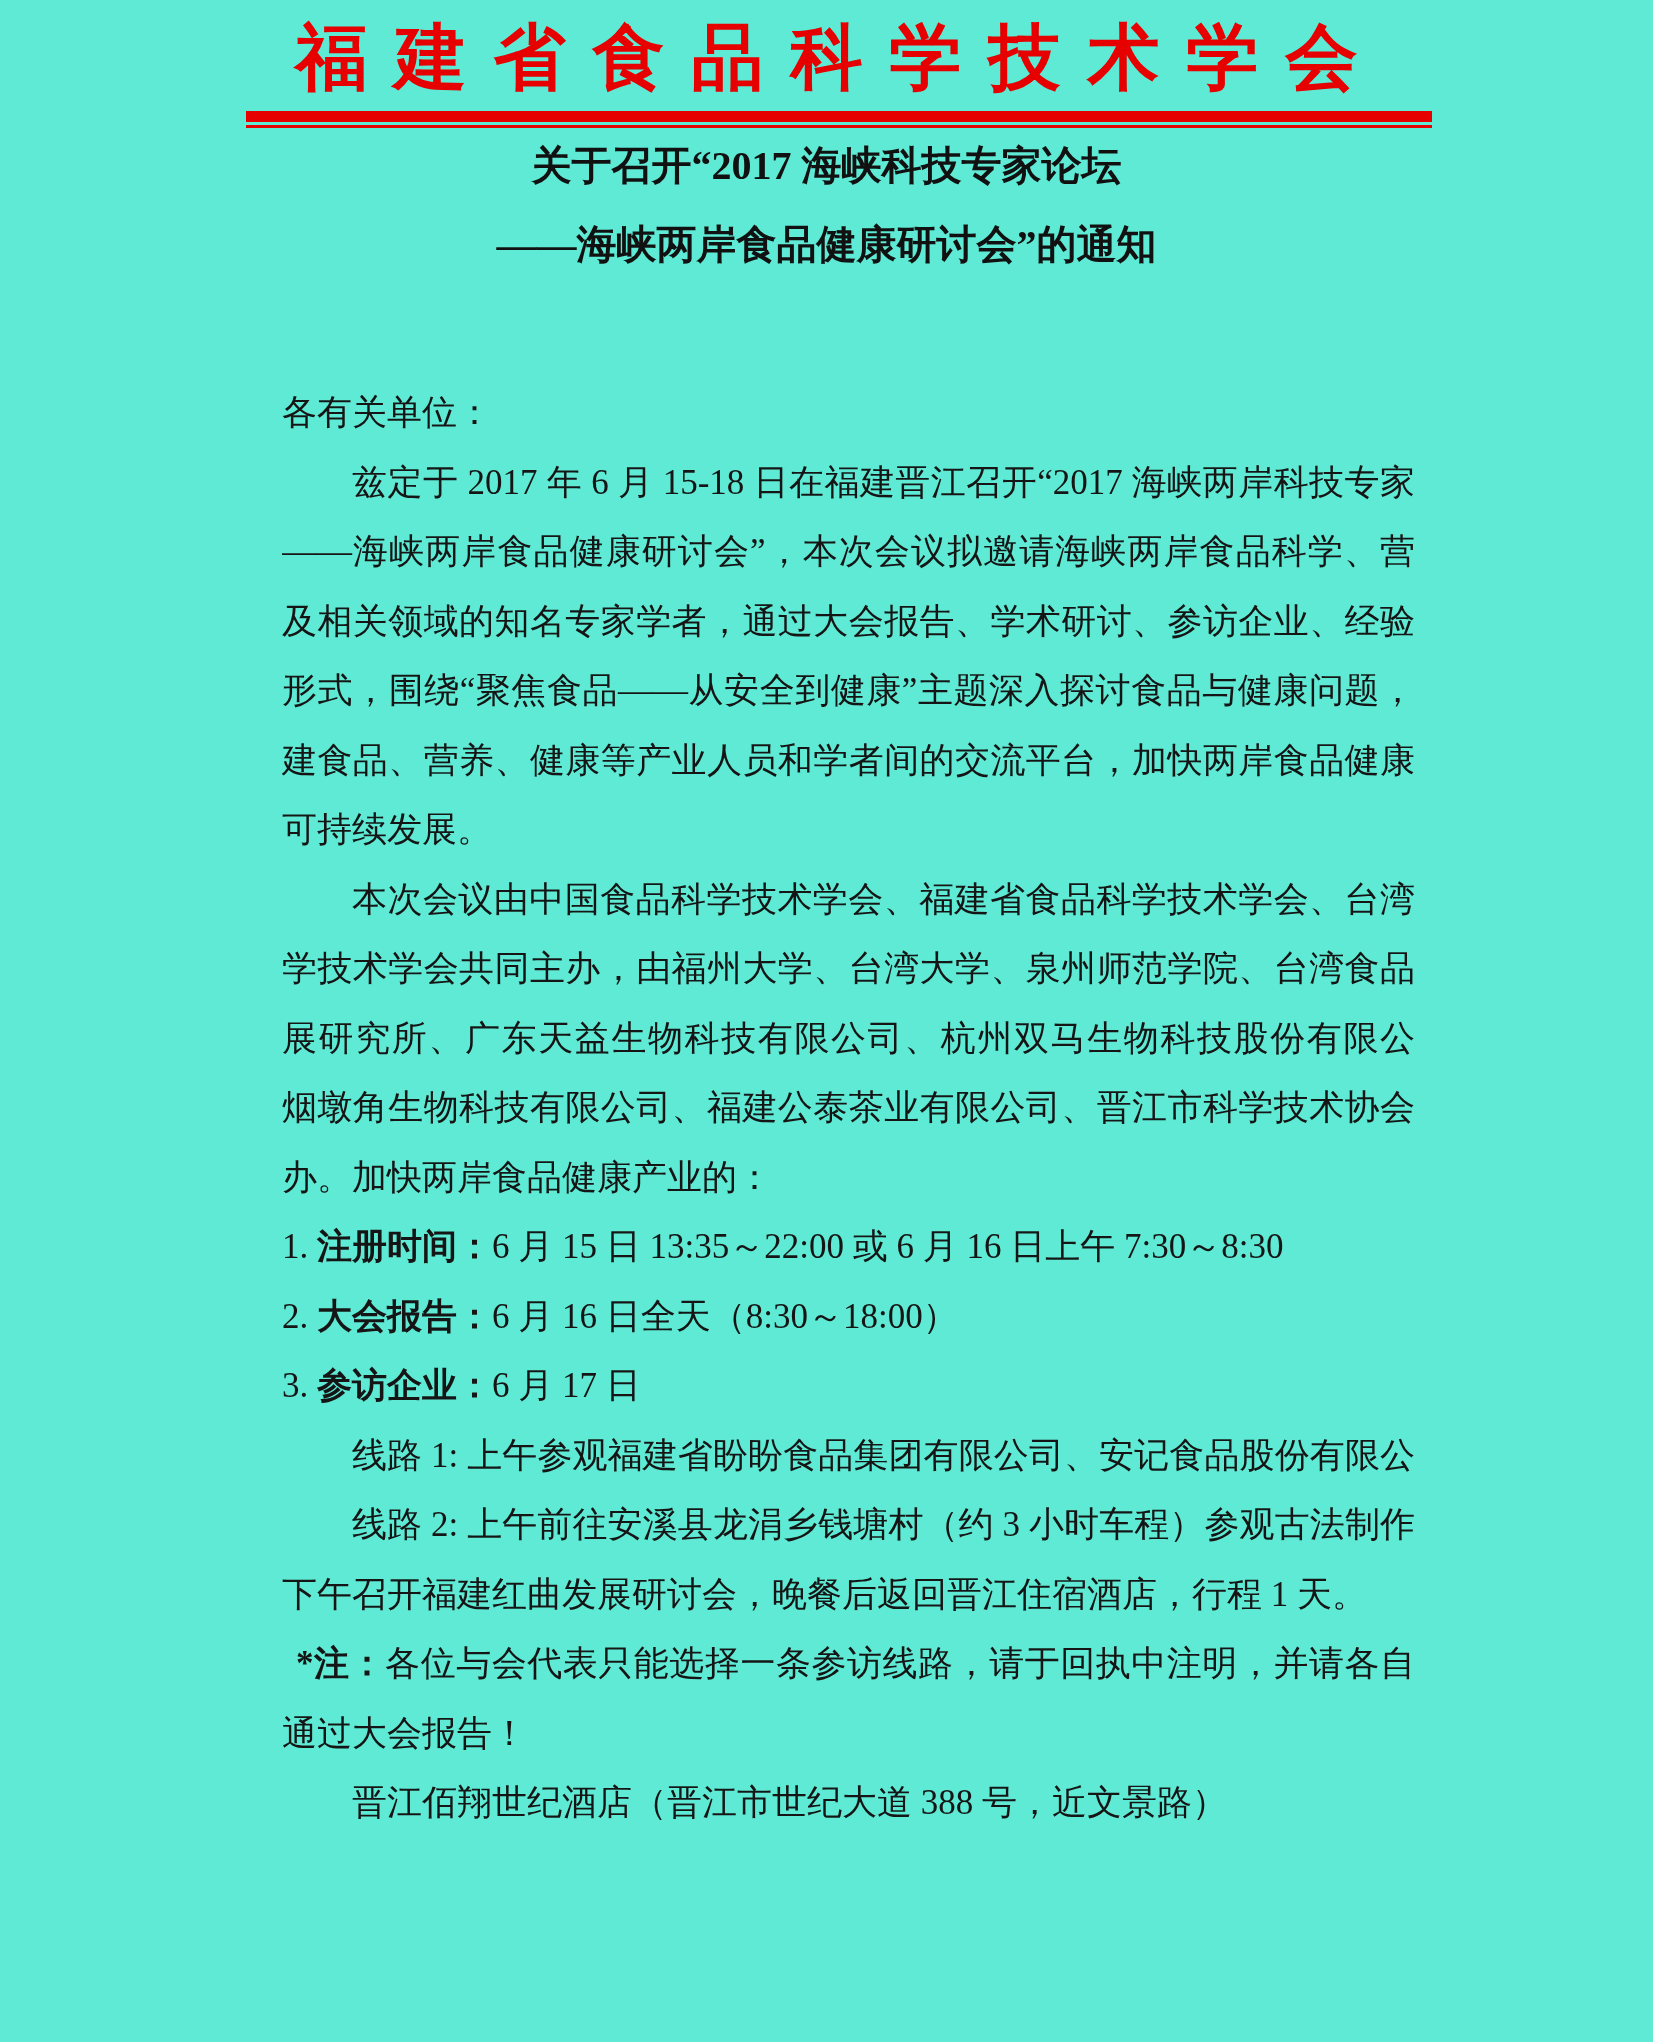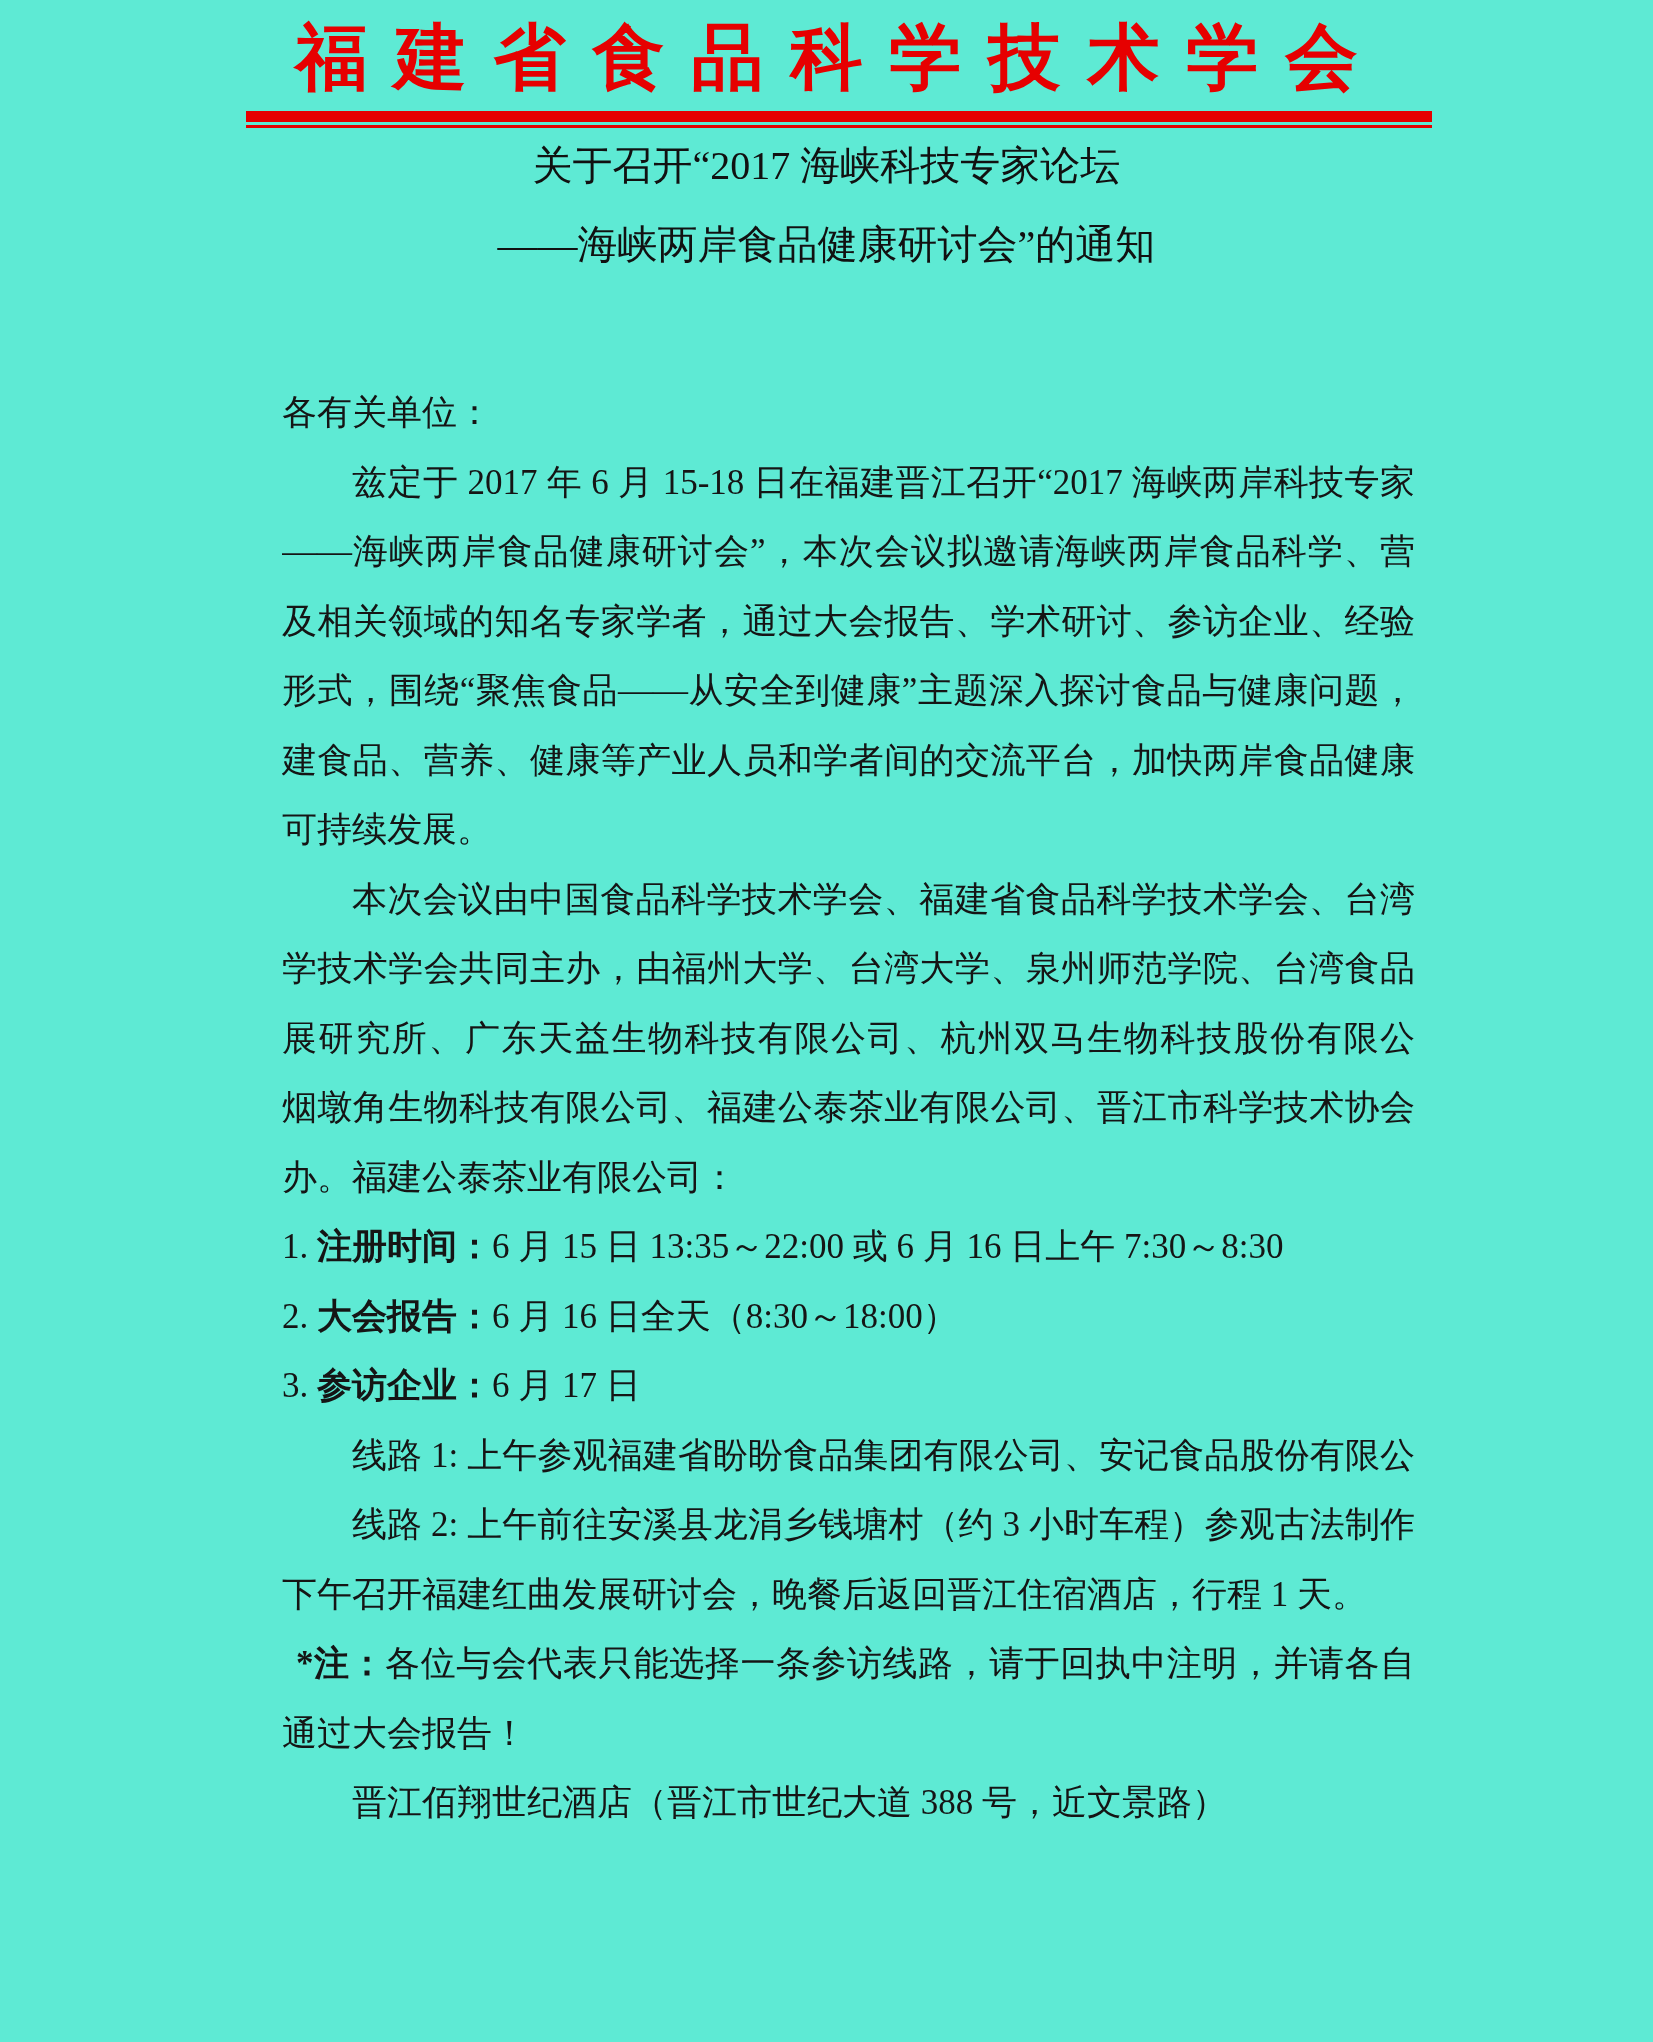--- a/index.html
+++ b/index.html
@@ -13,21 +13,21 @@
     position:absolute; top:10px; left:0; width:100%;
     text-align:center; color:#e60000; font-weight:bold;
     font-size:72px; line-height:96px; letter-spacing:27px;
     padding-left:27px; box-sizing:border-box; white-space:nowrap;
   }
   .rule-thick { position:absolute; top:111px; left:246px; width:1186px; height:11px; background:#e60000; }
   .rule-thin  { position:absolute; top:125px; left:246px; width:1186px; height:3px;  background:#e60000; }
   
   .title {
     position:absolute; left:0; width:100%; text-align:center;
-    font-weight:normal; color:#111111; font-size:40px; line-height:56px; white-space:nowrap;
+    font-weight:bold; color:#111111; font-size:40px; line-height:56px; white-space:nowrap;
   }
   .t1 { top:138px; }
   .t2 { top:217px; }
   
   .doc-body { position:absolute; top:378px; left:250px; width:1165px; }
   .line {
     height:69.5px; line-height:69.5px; font-size:35px; color:#151515;
     overflow:hidden; white-space:nowrap;margin-left:32px;
   }
   .just { white-space:normal; text-align:justify; text-align-last:justify; }
@@ -53,21 +53,21 @@
       <div class="line just ind"><span>兹定于 2017 年 6 月 15-18 日在福建晋江召开“2017 海峡两岸科技专家论坛</span></div>
       <div class="line just"><span>——海峡两岸食品健康研讨会”，本次会议拟邀请海峡两岸食品科学、营养与健康</span></div>
       <div class="line just"><span>及相关领域的知名专家学者，通过大会报告、学术研讨、参访企业、经验交流等</span></div>
       <div class="line just"><span>形式，围绕“聚焦食品——从安全到健康”主题深入探讨食品与健康问题，旨在构</span></div>
       <div class="line just"><span>建食品、营养、健康等产业人员和学者间的交流平台，加快两岸食品健康产业的</span></div>
       <div class="line"><span>可持续发展。</span></div>
       <div class="line just ind"><span>本次会议由中国食品科学技术学会、福建省食品科学技术学会、台湾食品科</span></div>
       <div class="line just"><span>学技术学会共同主办，由福州大学、台湾大学、泉州师范学院、台湾食品工业发</span></div>
       <div class="line just"><span>展研究所、广东天益生物科技有限公司、杭州双马生物科技股份有限公司、威海</span></div>
       <div class="line just"><span>烟墩角生物科技有限公司、福建公泰茶业有限公司、晋江市科学技术协会共同承</span></div>
-      <div class="line"><span>办。福建公泰茶业有限公司：</span></div>
+      <div class="line"><span>办。加快两岸食品健康产业的：</span></div>
       <div class="line"><span>1. </span><span class="b">注册时间：</span><span>6 月 15 日 13:35～22:00 或 6 月 16 日上午 7:30～8:30</span></div>
       <div class="line"><span>2. </span><span class="b">大会报告：</span><span>6 月 16 日全天（8:30～18:00）</span></div>
       <div class="line"><span>3. </span><span class="b">参访企业：</span><span>6 月 17 日</span></div>
       <div class="line just ind"><span>线路 1: 上午参观福建省盼盼食品集团有限公司、安记食品股份有限公司或福</span></div>
       <div class="line just ind"><span>线路 2: 上午前往安溪县龙涓乡钱塘村（约 3 小时车程）参观古法制作红曲，</span></div>
       <div class="line"><span>下午召开福建红曲发展研讨会，晚餐后返回晋江住宿酒店，行程 1 天。</span></div>
       <div class="line just ind-star"><span class="b">*注：</span><span>各位与会代表只能选择一条参访线路，请于回执中注明，并请各自合理</span></div>
       <div class="line"><span>通过大会报告！</span></div>
       <div class="line ind"><span>晋江佰翔世纪酒店（晋江市世纪大道 388 号，近文景路）</span></div>
     </div>

